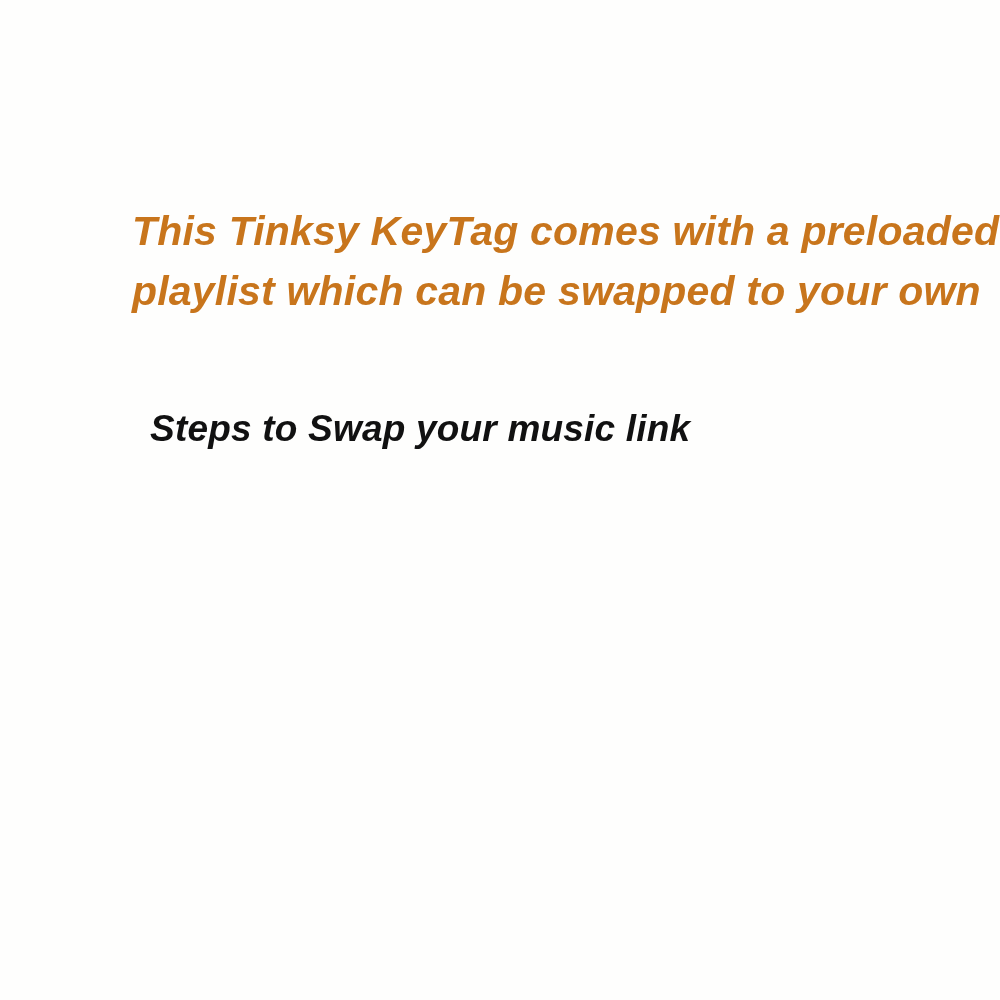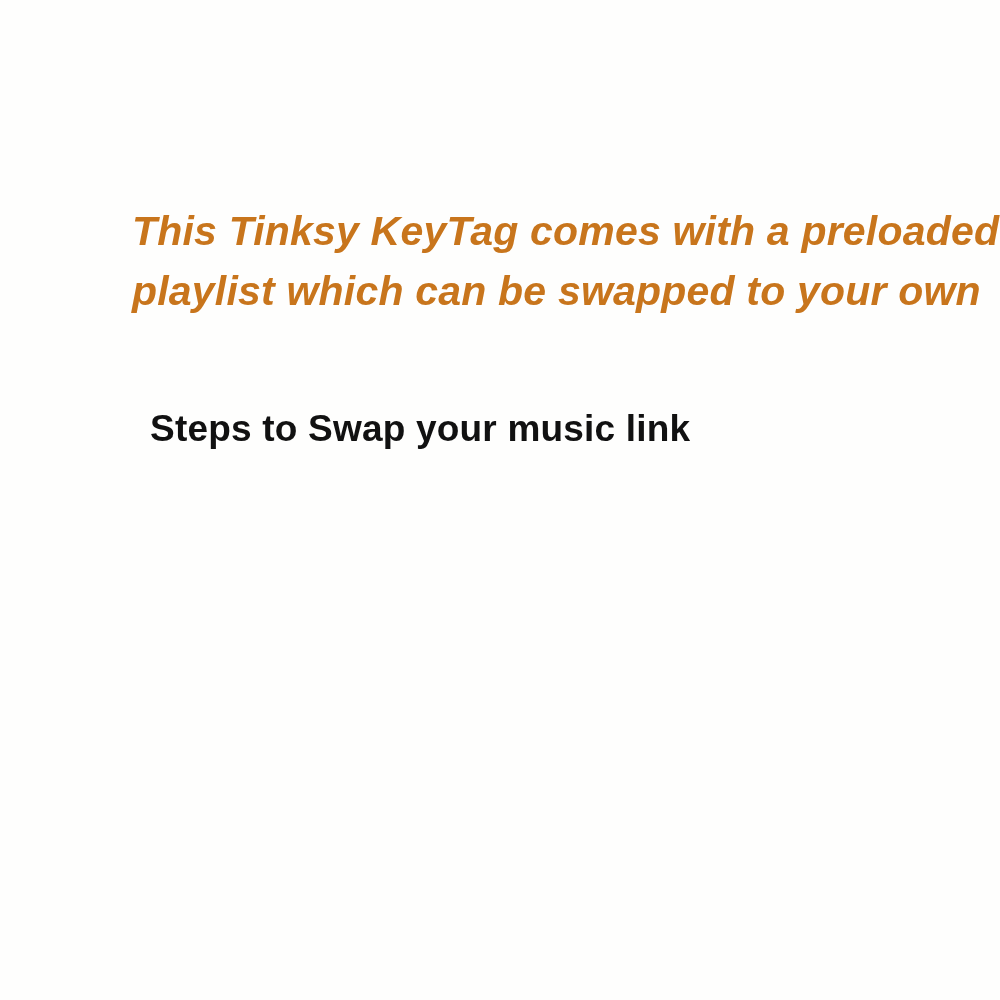--- a/index.html
+++ b/index.html
@@ -28,20 +28,21 @@
     letter-spacing: 0.2px;
     color: #c8751c;
   }
   .subheading {
     position: absolute;
     top: 348px;
     left: 90px;
     width: 800px;
     font-size: 37px;
     font-weight: 700;
+    font-style: italic;
     color: #111111;
     letter-spacing: 0.2px;
   }
   .steps-list {
     position: absolute;
     top: 468px;
     left: 122px;
     width: 840px;
     list-style: disc;
     padding-left: 26px;

